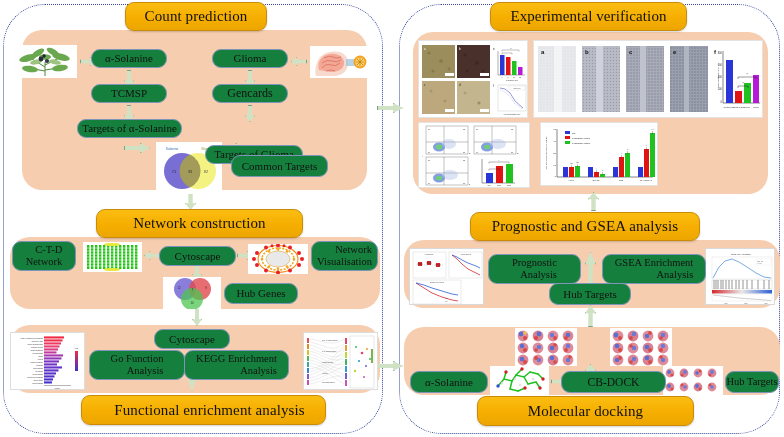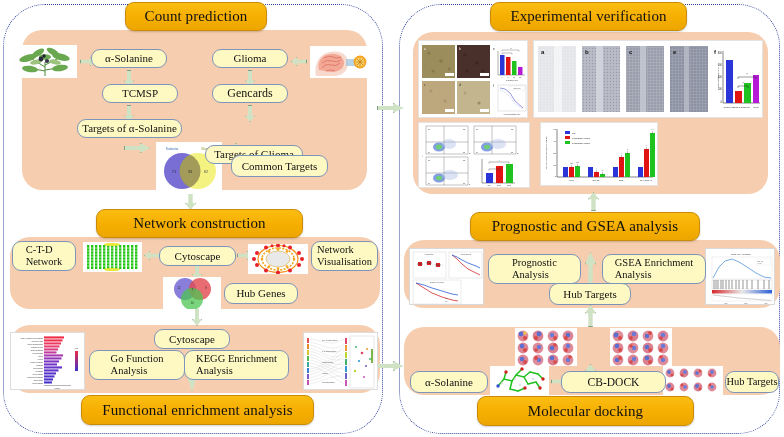--- a/index.html
+++ b/index.html
@@ -15,22 +15,22 @@
   
   .panel{position:absolute;background:#f6cdae;border-radius:20px;box-sizing:border-box;}
 
   
   .banner{position:absolute;background:linear-gradient(180deg,#fbbd12 0%,#f5ae00 55%,#eda600 100%);
           border:1.3px solid #c98b08;border-radius:9px;display:flex;align-items:center;
           justify-content:center;text-align:center;color:#111;letter-spacing:.1px;
           box-shadow:0 1px 2px rgba(0,0,0,.18);z-index:6;}
 
   
-  .lbl{position:absolute;background:#fef9c3;border:1.1px solid #7d95b8;border-radius:9px;
-       display:flex;align-items:center;justify-content:center;text-align:left;
+  .lbl{position:absolute;background:#15803d;border:1.1px solid #7d95b8;border-radius:9px;
+       display:flex;align-items:center;justify-content:center;text-align:right;
        line-height:1.12;color:#111;z-index:5;box-sizing:border-box;}
 
   
   .fig{position:absolute;background:#fff;overflow:hidden;z-index:4;box-sizing:border-box;}
 
   
   .arw{position:absolute;z-index:3;}
   .arw i{display:block;width:100%;height:100%;background:#cfe3c4;border:1px solid #7f9f86;box-sizing:border-box;}
   .arw.down i{clip-path:polygon(30% 0,70% 0,70% 62%,100% 62%,50% 100%,0 62%,30% 62%);}
   .arw.up i{clip-path:polygon(50% 0,100% 38%,70% 38%,70% 100%,30% 100%,30% 38%,0 38%);}
@@ -82,21 +82,21 @@
   <div class="arw right" style="left:80px;top:57px;width:16px;height:9px;">
       <i></i>
     </div>
 
   <div class="lbl" style="left:91px;top:49px;width:76px;height:19px;font-size:11px;">α-Solanine</div>
 
   <div class="arw down" style="left:124px;top:70px;width:10px;height:17px;">
       <i></i>
     </div>
 
-  <div class="lbl" style="left:102px;top:84px;width:76px;height:19px;font-size:11px;border-radius:9px;">TCMSP</div>
+  <div class="lbl" style="left:91px;top:84px;width:76px;height:19px;font-size:11px;border-radius:9px;">TCMSP</div>
 
   <div class="arw down" style="left:124px;top:105px;width:10px;height:17px;">
       <i></i>
     </div>
 
   <div class="lbl" style="left:77px;top:119px;width:105px;height:19px;font-size:11px;">Targets of α-Solanine</div>
 
   <div class="fig" style="left:310px;top:46px;width:58px;height:32px;">
     <svg viewBox="0 0 58 32" width="58" height="32">
       <rect width="58" height="32" fill="#fff"></rect>
@@ -270,21 +270,21 @@
   </div>
 
   <div class="lbl" style="left:224px;top:283px;width:74px;height:21px;font-size:11px;">Hub Genes</div>
 
   <div class="arw down" style="left:192px;top:308px;width:10px;height:18px;">
       <i></i>
     </div>
 
   <div class="panel" style="left:10px;top:325px;width:370px;height:68px;"></div>
 
-  <div class="banner" style="left:81px;top:395px;width:231px;height:28px;font-size:15px;">Functional enrichment analysis</div>
+  <div class="banner" style="left:81px;top:395px;width:231px;height:28px;font-size:15px;padding-left:12px;">Functional enrichment analysis</div>
 
   <div class="lbl" style="left:154px;top:329px;width:76px;height:20px;font-size:11px;">Cytoscape</div>
 
   <div class="arw down" style="left:187px;top:348px;width:10px;height:44px;">
       <i></i>
     </div>
 
   <div class="fig" style="left:10px;top:332px;width:75px;height:58px;border:1px solid #ddd;">
     <svg viewBox="0 0 75 58" width="75" height="58">
       <rect width="75" height="58" fill="#fff"></rect>

